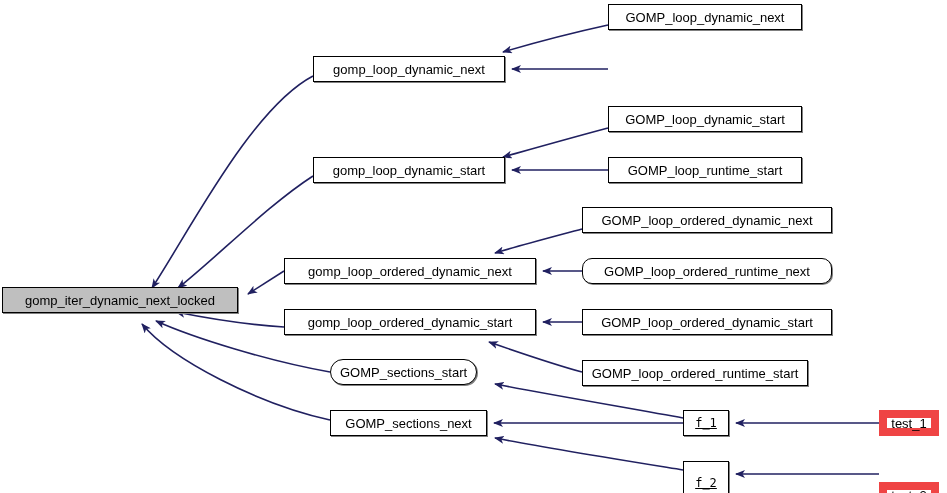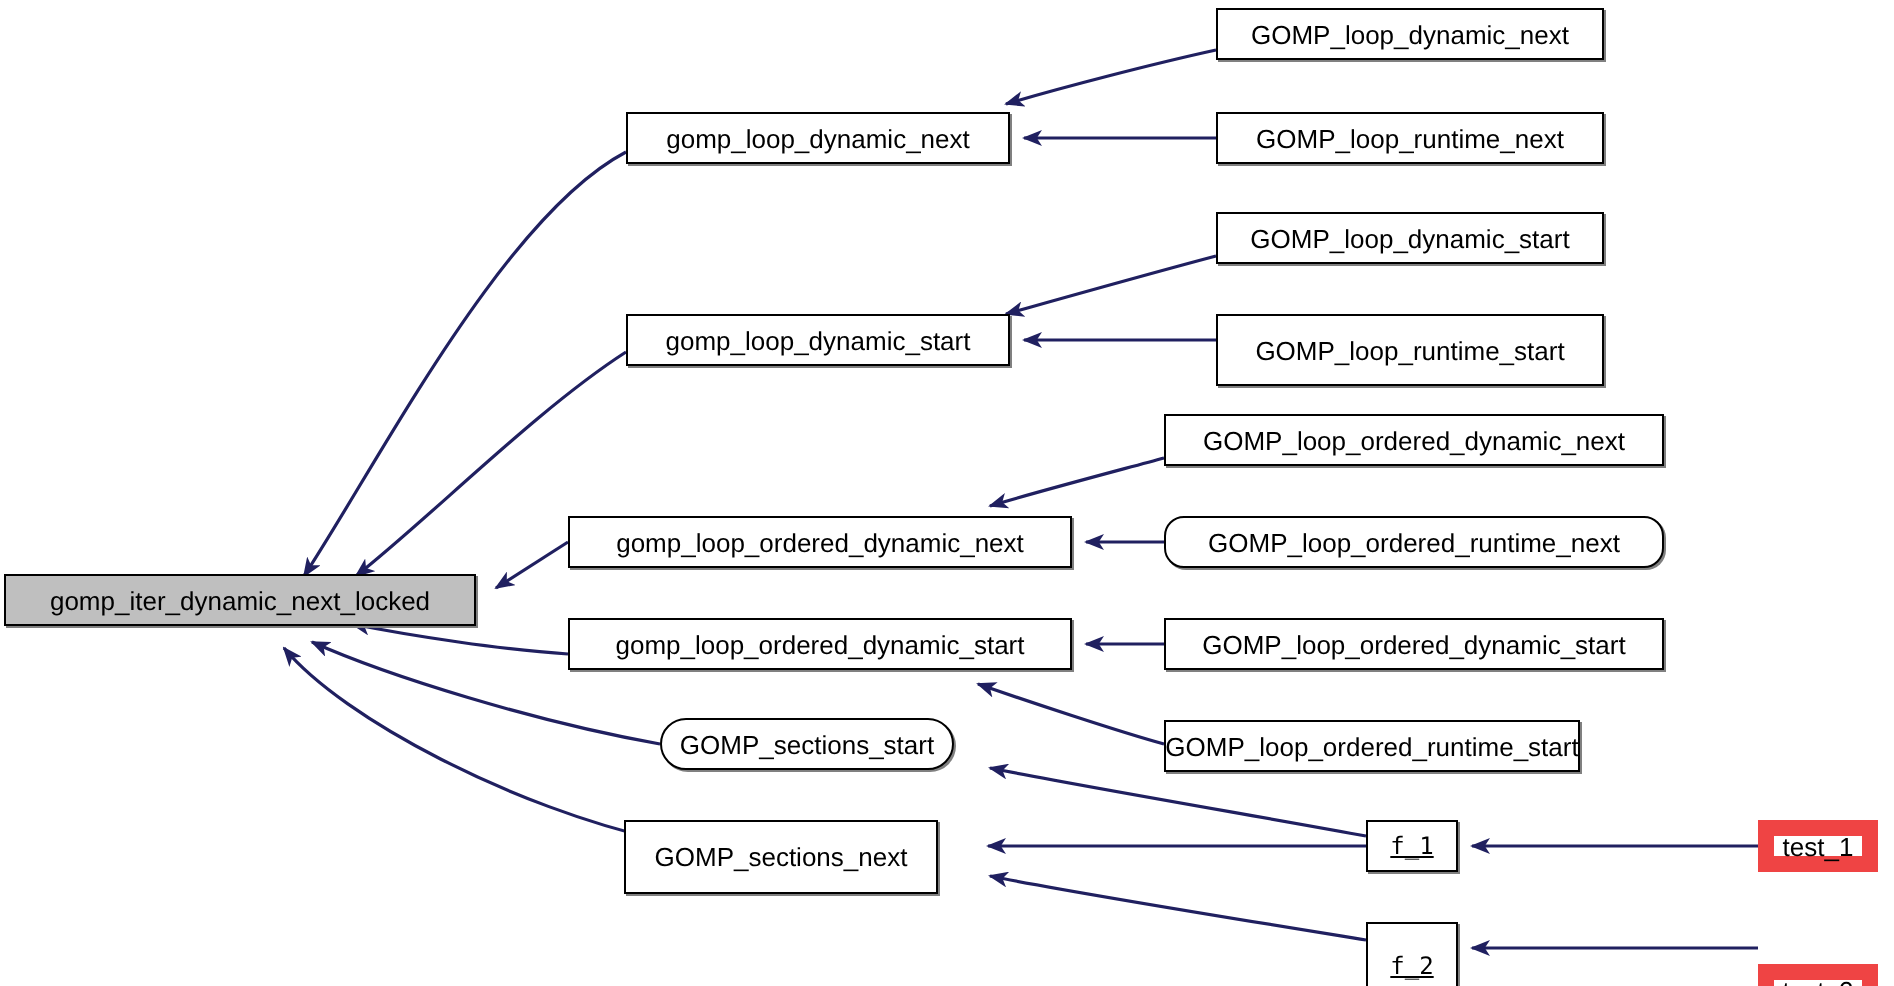--- a/index.html
+++ b/index.html
@@ -99,33 +99,30 @@
   </div>
 
   <div class="node" style="left:313px;top:56px;width:192px;height:26px;">
     <span class="node-label">gomp_loop_dynamic_next</span>
   </div>
 
   <div class="node" style="left:608px;top:4px;width:194px;height:26px;">
     <span class="node-label">GOMP_loop_dynamic_next</span>
   </div>
 
-  <div class="node" style="left:608px;top:56px;width:194px;height:26px;">
-    <span class="node-label">GOMP_loop_runtime_next</span>
-  </div>
 
   <div class="node" style="left:313px;top:157px;width:192px;height:26px;">
     <span class="node-label">gomp_loop_dynamic_start</span>
   </div>
 
   <div class="node" style="left:608px;top:106px;width:194px;height:26px;">
     <span class="node-label">GOMP_loop_dynamic_start</span>
   </div>
 
-  <div class="node" style="left:608px;top:157px;width:194px;height:36px;">
+  <div class="node" style="left:608px;top:157px;width:194px;height:26px;">
     <span class="node-label">GOMP_loop_runtime_start</span>
   </div>
 
   <div class="node" style="left:284px;top:258px;width:252px;height:26px;">
     <span class="node-label">gomp_loop_ordered_dynamic_next</span>
   </div>
 
   <div class="node" style="left:582px;top:207px;width:250px;height:26px;">
     <span class="node-label">GOMP_loop_ordered_dynamic_next</span>
   </div>
@@ -135,29 +132,29 @@
   </div>
 
   <div class="node" style="left:284px;top:309px;width:252px;height:26px;">
     <span class="node-label">gomp_loop_ordered_dynamic_start</span>
   </div>
 
   <div class="node" style="left:582px;top:309px;width:250px;height:26px;">
     <span class="node-label">GOMP_loop_ordered_dynamic_start</span>
   </div>
 
-  <div class="node" style="left:582px;top:360px;width:208px;height:26px;align-items:center;">
+  <div class="node" style="left:582px;top:360px;width:226px;height:26px;align-items:center;">
     <span class="node-label">GOMP_loop_ordered_runtime_start</span>
   </div>
 
   <div class="node" style="left:330px;top:359px;width:147px;height:26px;border-radius:13px;">
     <span class="node-label">GOMP_sections_start</span>
   </div>
 
-  <div class="node" style="left:312px;top:410px;width:157px;height:37px;">
+  <div class="node" style="left:330px;top:410px;width:157px;height:26px;">
     <span class="node-label">GOMP_sections_next</span>
   </div>
 
   <div class="node mono" style="left:683px;top:410px;width:46px;height:26px;">
     <span class="node-label">f_1</span>
   </div>
 
   <div class="node mono" style="left:683px;top:461px;width:46px;height:44px;">
     <span class="node-label">f_2</span>
   </div>

